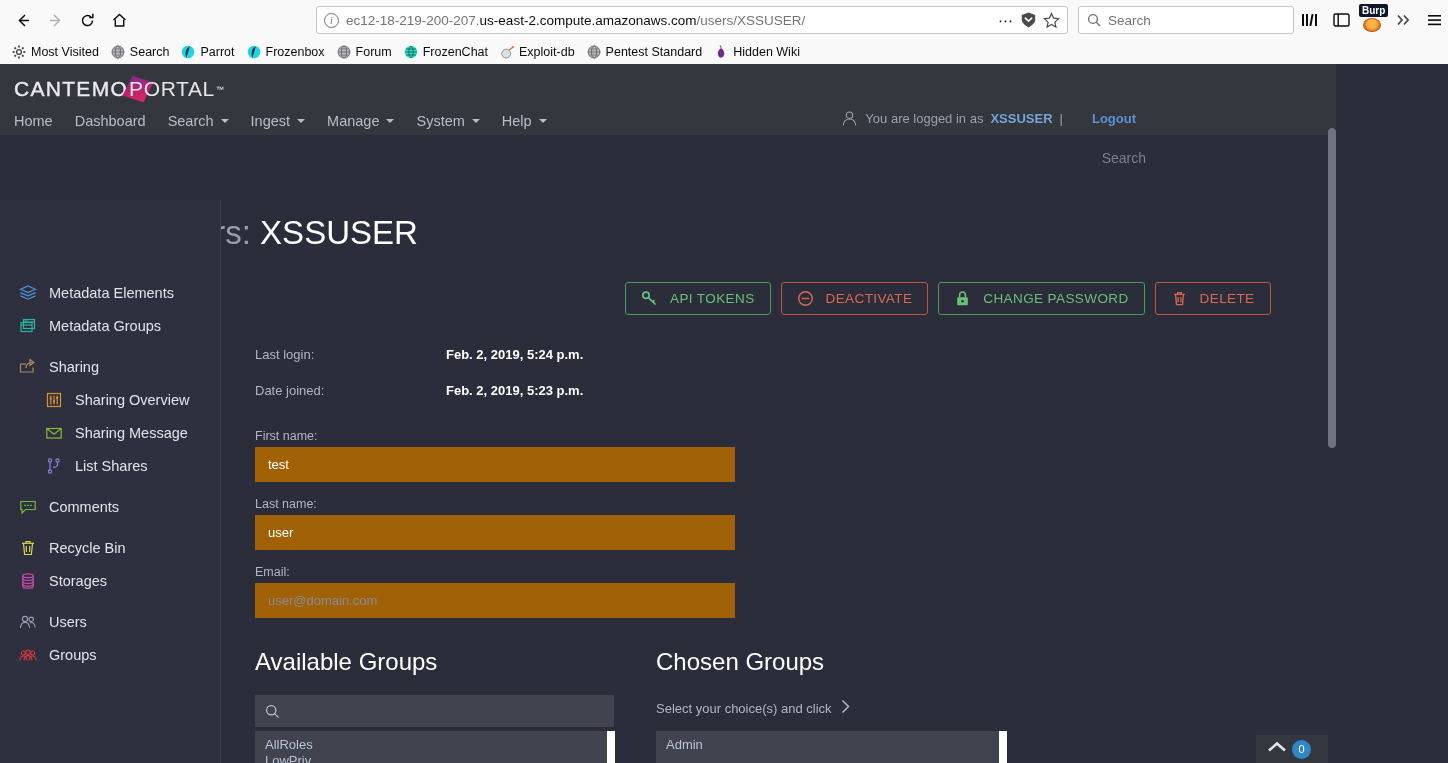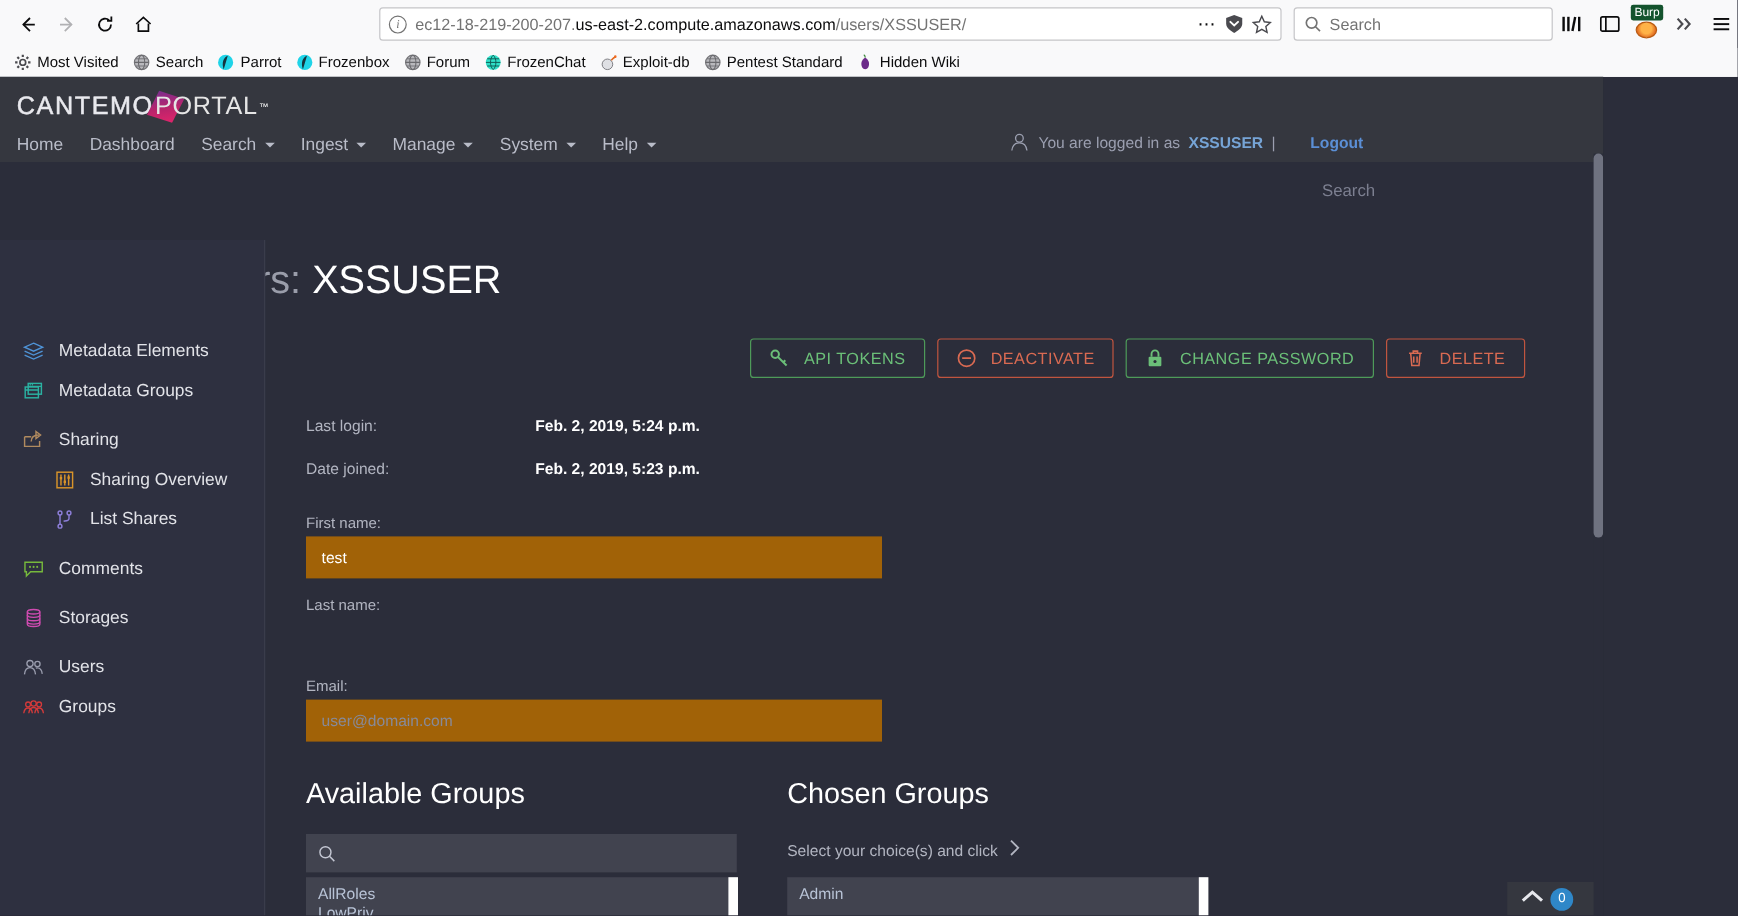--- a/index.html
+++ b/index.html
@@ -84,22 +84,22 @@
   }
   .tb-icon {
     width: 28px; height: 28px;
     display: flex; align-items: center; justify-content: center;
     color: #0c0c0d;
     position: relative;
   }
   .burp-wrap { position: relative; width: 28px; height: 28px; }
   .burp-badge {
     position: absolute; top: -2px; left: 1px;
-    background: #14532d; color: #fff;
-    font-size: 10px; font-weight: normal;
+    background: #0f172a; color: #fff;
+    font-size: 10px; font-weight: bold;
     padding: 1px 3px 1px 3px;
     border-radius: 2px;
     line-height: 1.1;
     z-index: 2;
   }
   .burp-circle {
     position: absolute; bottom: 2px; left: 5px;
     width: 18px; height: 14px;
     border-radius: 50%;
     background: radial-gradient(circle at 50% 40%, #ffb347 40%, #e06820 75%, #c04a10 100%);
@@ -667,20 +667,29 @@
             <rect x="5.8" y="7.5" width="2" height="2" fill="#d9942a"></rect>
             <rect x="9" y="10.5" width="2" height="2" fill="#d9942a"></rect>
             <rect x="12.2" y="7" width="2" height="2" fill="#d9942a"></rect>
           </svg>
       </span>
       <span>Sharing Overview</span>
     </div>
     <div class="side-item sub">
       <span class="side-ico">
         <svg width="20" height="20" viewBox="0 0 20 20">
+            <rect x="2.8" y="5.5" width="14.4" height="9.5" fill="none" stroke="#8cb83c" stroke-width="1.2"></rect>
+            <path d="M2.8 5.5 L10 11.2 L17.2 5.5" fill="none" stroke="#8cb83c" stroke-width="1.2"></path>
+          </svg>
+      </span>
+      <span>Sharing Message</span>
+    </div>
+    <div class="side-item sub">
+      <span class="side-ico">
+        <svg width="20" height="20" viewBox="0 0 20 20">
             <g fill="none" stroke="#8d7ed8" stroke-width="1.2">
               <circle cx="6" cy="4.5" r="1.6"></circle>
               <circle cx="13.5" cy="4.5" r="1.6"></circle>
               <circle cx="6" cy="15.5" r="1.6"></circle>
               <path d="M6 6.1 V13.9"></path>
               <path d="M13.5 6.1 V9 C13.5 11 11 11 9 11.4"></path>
             </g>
           </svg>
       </span>
       <span>List Shares</span>
@@ -691,20 +700,34 @@
         <svg width="20" height="20" viewBox="0 0 20 20">
             <path d="M2.8 4.5 H17.2 V12.5 H7.5 L4 16 V12.5 H2.8 Z" fill="none" stroke="#76b83c" stroke-width="1.2"></path>
             <circle cx="7" cy="8.4" r="0.85" fill="#76b83c"></circle>
             <circle cx="10" cy="8.4" r="0.85" fill="#76b83c"></circle>
             <circle cx="13" cy="8.4" r="0.85" fill="#76b83c"></circle>
           </svg>
       </span>
       <span>Comments</span>
     </div>
     <div class="side-gap"></div>
+    <div class="side-item">
+      <span class="side-ico">
+        <svg width="20" height="20" viewBox="0 0 20 20">
+            <g fill="none" stroke="#d9d64a" stroke-width="1.2">
+              <path d="M5.5 5.5 L6.6 16.5 H13.4 L14.5 5.5"></path>
+              <path d="M4 5.3 H16"></path>
+              <path d="M8 5.3 V3.5 H12 V5.3"></path>
+              <path d="M8.3 8 V14"></path>
+              <path d="M11.7 8 V14"></path>
+            </g>
+          </svg>
+      </span>
+      <span>Recycle Bin</span>
+    </div>
     <div class="side-item">
       <span class="side-ico">
         <svg width="20" height="20" viewBox="0 0 20 20">
             <g fill="none" stroke="#cf4bb0" stroke-width="1.2">
               <ellipse cx="10" cy="4.8" rx="5.2" ry="1.9"></ellipse>
               <path d="M4.8 4.8 V15.2 C4.8 16.3 7.2 17.1 10 17.1 C12.8 17.1 15.2 16.3 15.2 15.2 V4.8"></path>
               <path d="M4.8 7.6 C4.8 8.7 7.2 9.5 10 9.5 C12.8 9.5 15.2 8.7 15.2 7.6"></path>
               <path d="M4.8 10.4 C4.8 11.5 7.2 12.3 10 12.3 C12.8 12.3 15.2 11.5 15.2 10.4"></path>
               <path d="M4.8 13.2 C4.8 14.3 7.2 15.1 10 15.1 C12.8 15.1 15.2 14.3 15.2 13.2"></path>
             </g>
@@ -793,20 +816,21 @@
 
     <div class="meta-row meta-label" style="left:34px; top:147px;">Last login:</div>
     <div class="meta-row meta-value" style="left:225px; top:147px;">Feb. 2, 2019, 5:24 p.m.</div>
     <div class="meta-row meta-label" style="left:34px; top:183px;">Date joined:</div>
     <div class="meta-row meta-value" style="left:225px; top:183px;">Feb. 2, 2019, 5:23 p.m.</div>
 
     <div class="field-label" style="left:34px; top:229px;">First name:</div>
     <input class="field-input" style="top: 247px;" type="text" value="test">
 
     <div class="field-label" style="left:34px; top:297px;">Last name:</div>
+    <input class="field-input" style="top: 315px;" type="text" value="user">
 
     <div class="field-label" style="left:34px; top:365px;">Email:</div>
     <input class="field-input" style="top: 383px;" type="text" placeholder="user@domain.com">
 
     <div class="panel-title" style="left:34px; top:448px;">Available Groups</div>
     <div class="panel-title" style="left:435px; top:448px;">Chosen Groups</div>
 
     <div class="group-search">
       <svg viewBox="0 0 15 15">
           <circle cx="6.2" cy="6.2" r="4.6" fill="none" stroke="#c3c6d2" stroke-width="1.2"></circle>

